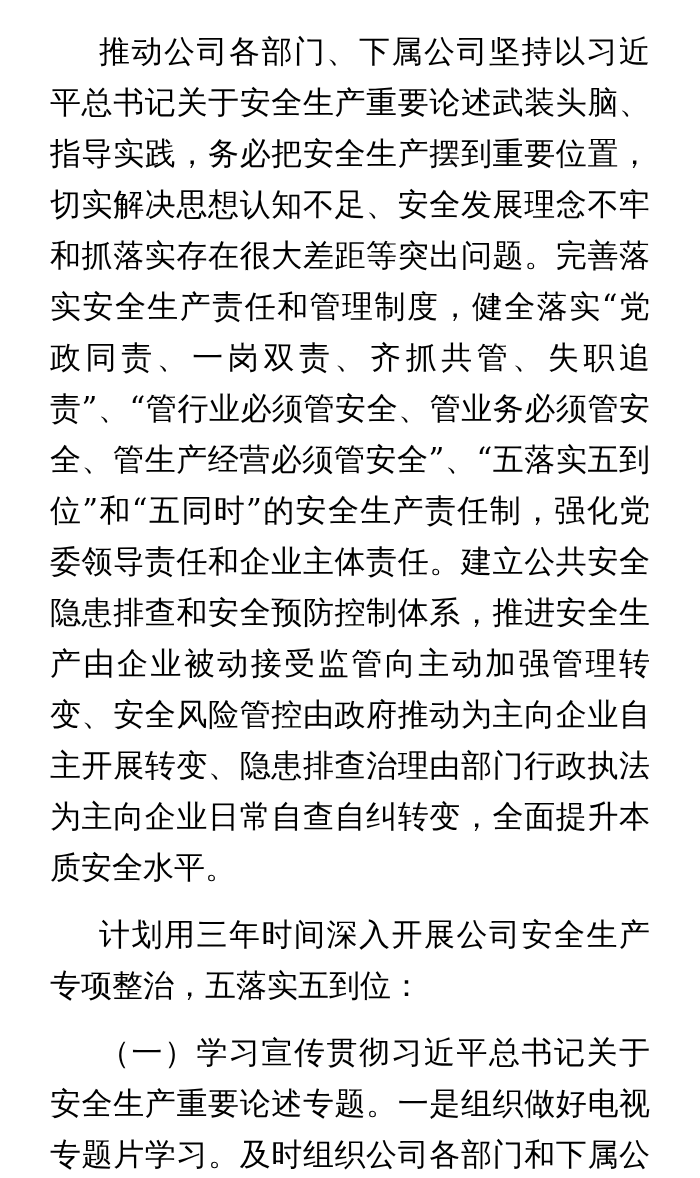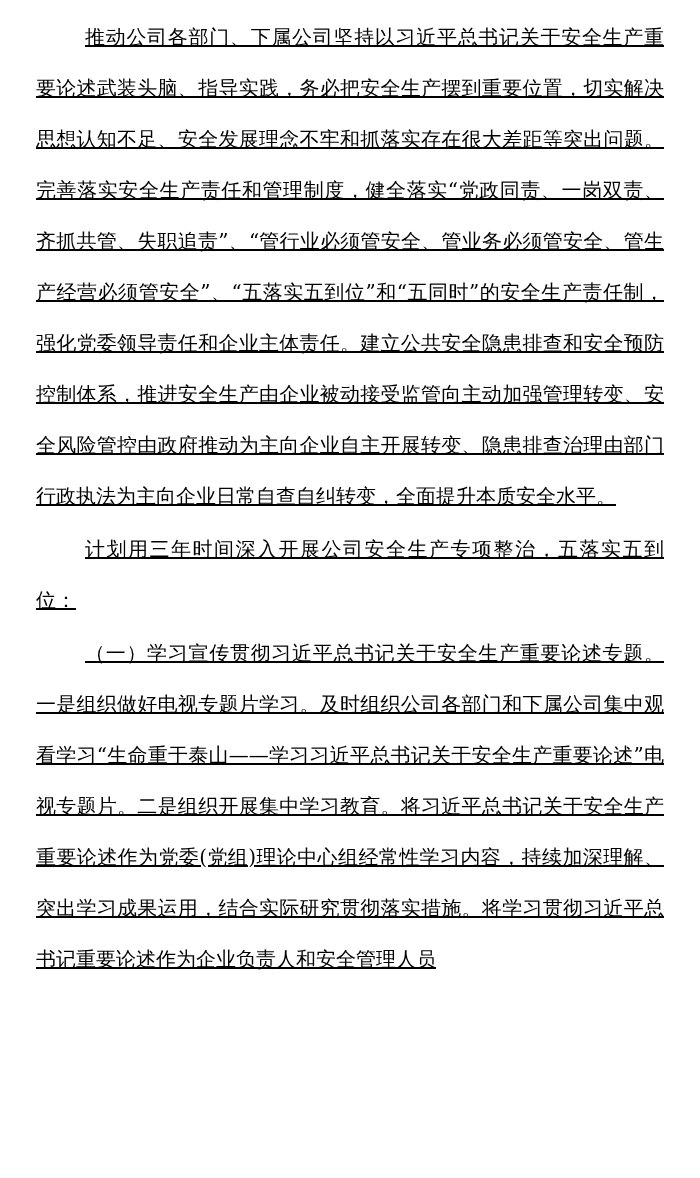--- a/index.html
+++ b/index.html
@@ -24,29 +24,28 @@
   .heading {
     font-family: "DejaVu Sans", "Liberation Sans", sans-serif;
     font-weight: bold;
     font-size: 25px;
     line-height: 42px;
     margin: 0 0 2px 0;
     text-indent: 50px;
     letter-spacing: 0.5px;
   }
   p.body-par {
-    font-size: 20px;
+    font-size: 31px;
     line-height: 51px;
-    margin: 2px;
+    margin: 16px;
     text-indent: 49px;
     text-align: justify;
     text-justify: inter-ideograph;
     letter-spacing: 0px;
     word-break: break-all;
-    text-decoration: underline;
   }
 </style>
 </head>
 <body>
 
 <div class="page">
   <p class="body-par">推动公司各部门、下属公司坚持以习近平总书记关于安全生产重要论述武装头脑、指导实践，务必把安全生产摆到重要位置，切实解决思想认知不足、安全发展理念不牢和抓落实存在很大差距等突出问题。完善落实安全生产责任和管理制度，健全落实“党政同责、一岗双责、齐抓共管、失职追责”、“管行业必须管安全、管业务必须管安全、管生产经营必须管安全”、“五落实五到位”和“五同时”的安全生产责任制，强化党委领导责任和企业主体责任。建立公共安全隐患排查和安全预防控制体系，推进安全生产由企业被动接受监管向主动加强管理转变、安全风险管控由政府推动为主向企业自主开展转变、隐患排查治理由部门行政执法为主向企业日常自查自纠转变，全面提升本质安全水平。</p>
   <p class="body-par">计划用三年时间深入开展公司安全生产专项整治，五落实五到位：</p>
   <p class="body-par">（一）学习宣传贯彻习近平总书记关于安全生产重要论述专题。一是组织做好电视专题片学习。及时组织公司各部门和下属公司集中观看学习“生命重于泰山——学习习近平总书记关于安全生产重要论述”电视专题片。二是组织开展集中学习教育。将习近平总书记关于安全生产重要论述作为党委(党组)理论中心组经常性学习内容，持续加深理解、突出学习成果运用，结合实际研究贯彻落实措施。将学习贯彻习近平总书记重要论述作为企业负责人和安全管理人员</p>
 </div>

